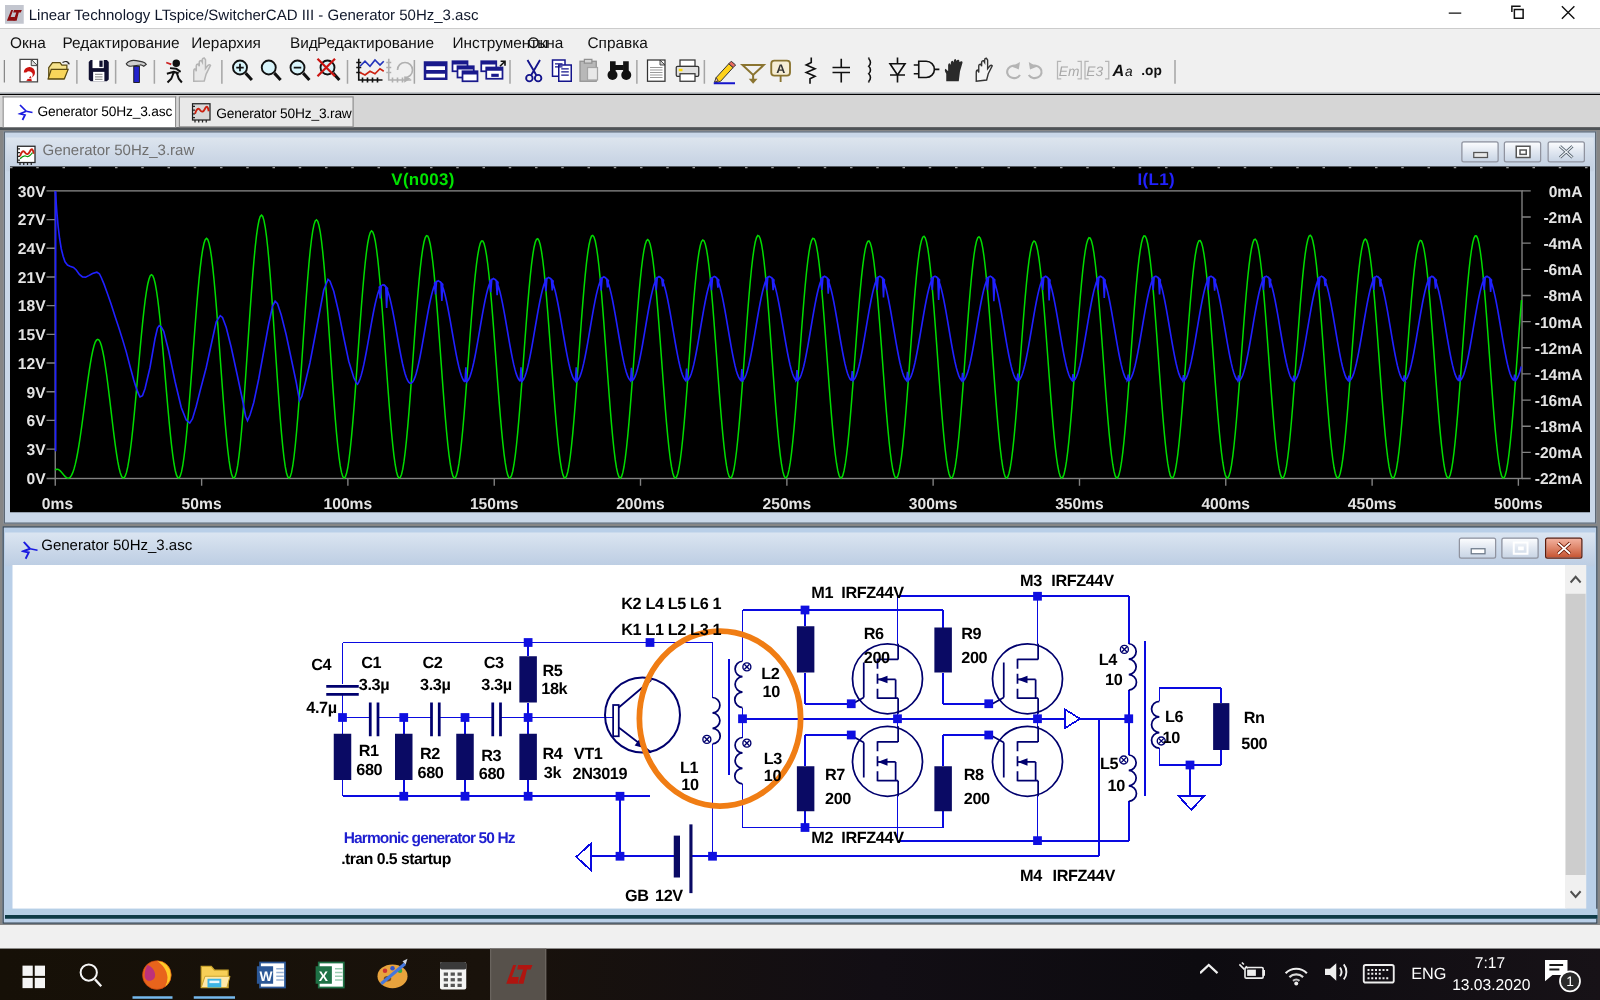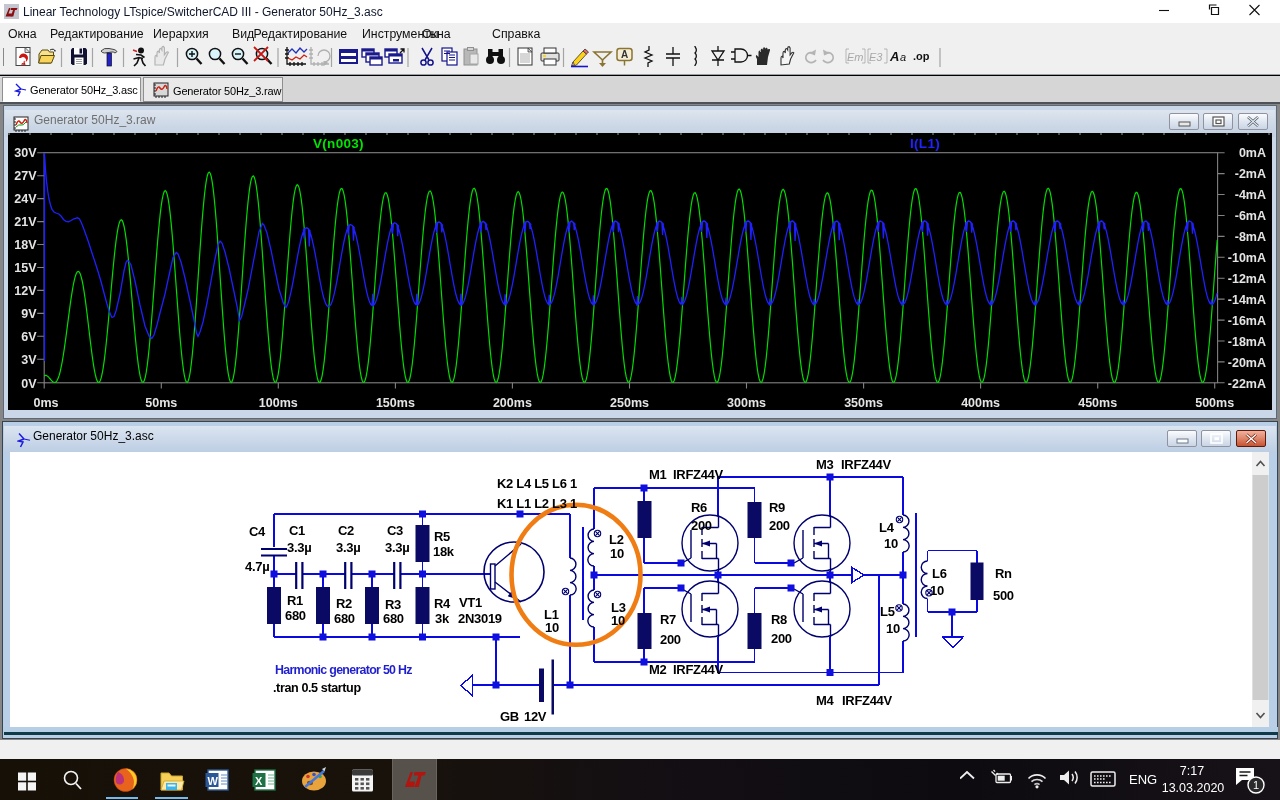--- a/index.html
+++ b/index.html
@@ -40,21 +40,21 @@
     </svg>
 </div>
 <div id="menubar">
  <span style="left:8px">Окна</span>
  <span style="left:50px">Редактирование</span>
  <span style="left:153px">Иерархия</span>
  <span style="left:232px">Вид</span>
  <span style="left:253.5px">Редактирование</span>
  <span style="left:362px">Инструменты</span>
  <span style="left:422px">Окна</span>
- <span style="left:492px">Справка</span>
+ <span style="left:470px">Справка</span>
 </div>
 
 <div id="toolbar"><svg width="1280" height="30" viewBox="0 0 1280 30">
 <g stroke="#aaa" stroke-width="1">
         <path d="M3.5 4 V22" stroke="#888"></path>
       </g>
 
 <g stroke="#a5a5a5" stroke-width="1.2">
 <path d="M61.5 4 V23 M92.5 4 V23 M123.5 4 V23 M177.5 4 V23 M278 4 V23 M331.5 4 V23 M408 4 V23 M509.5 4 V23 M563.5 4 V23 M940 4 V23"></path>
 </g>

